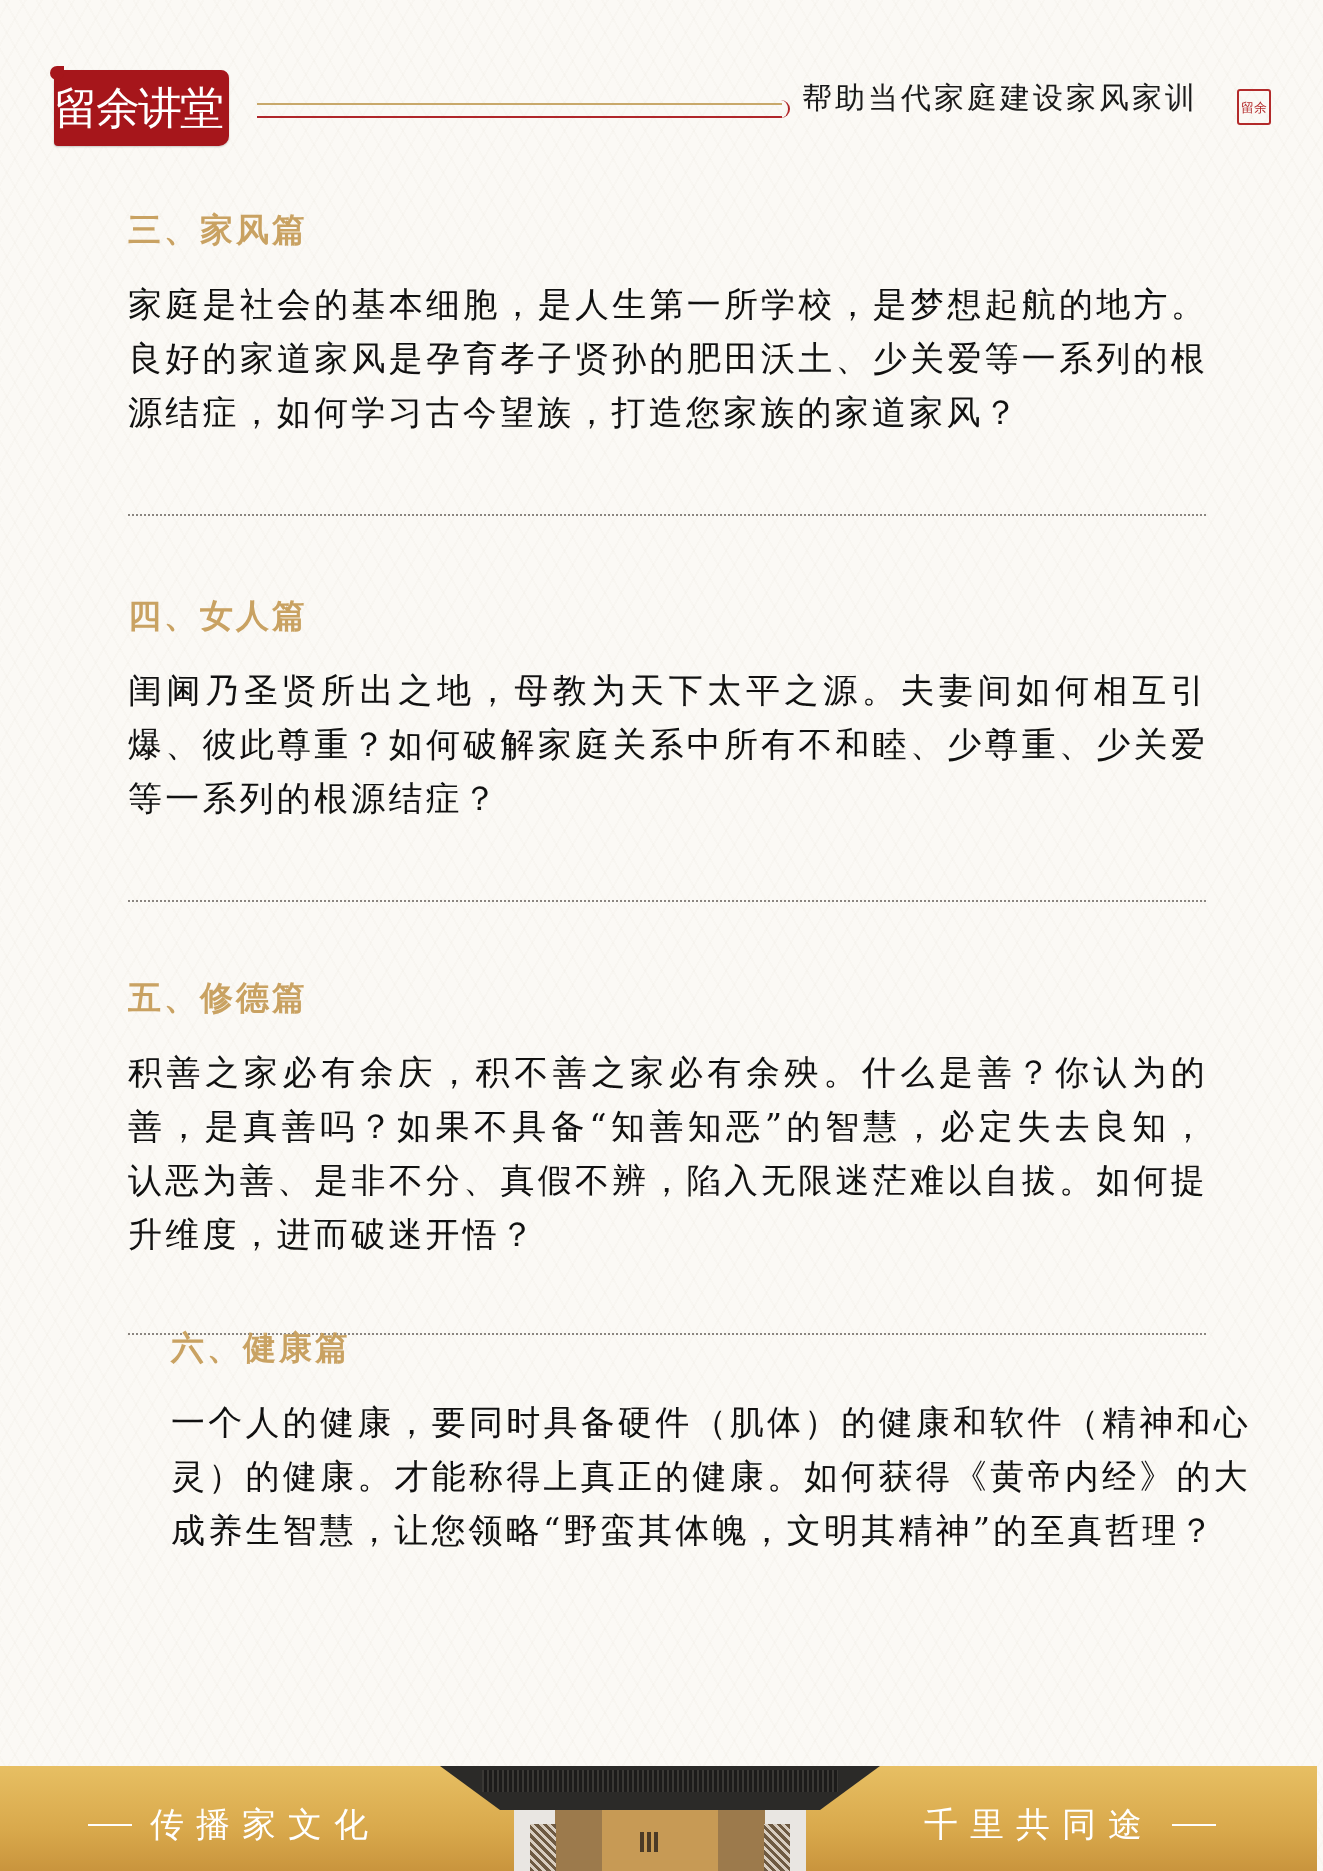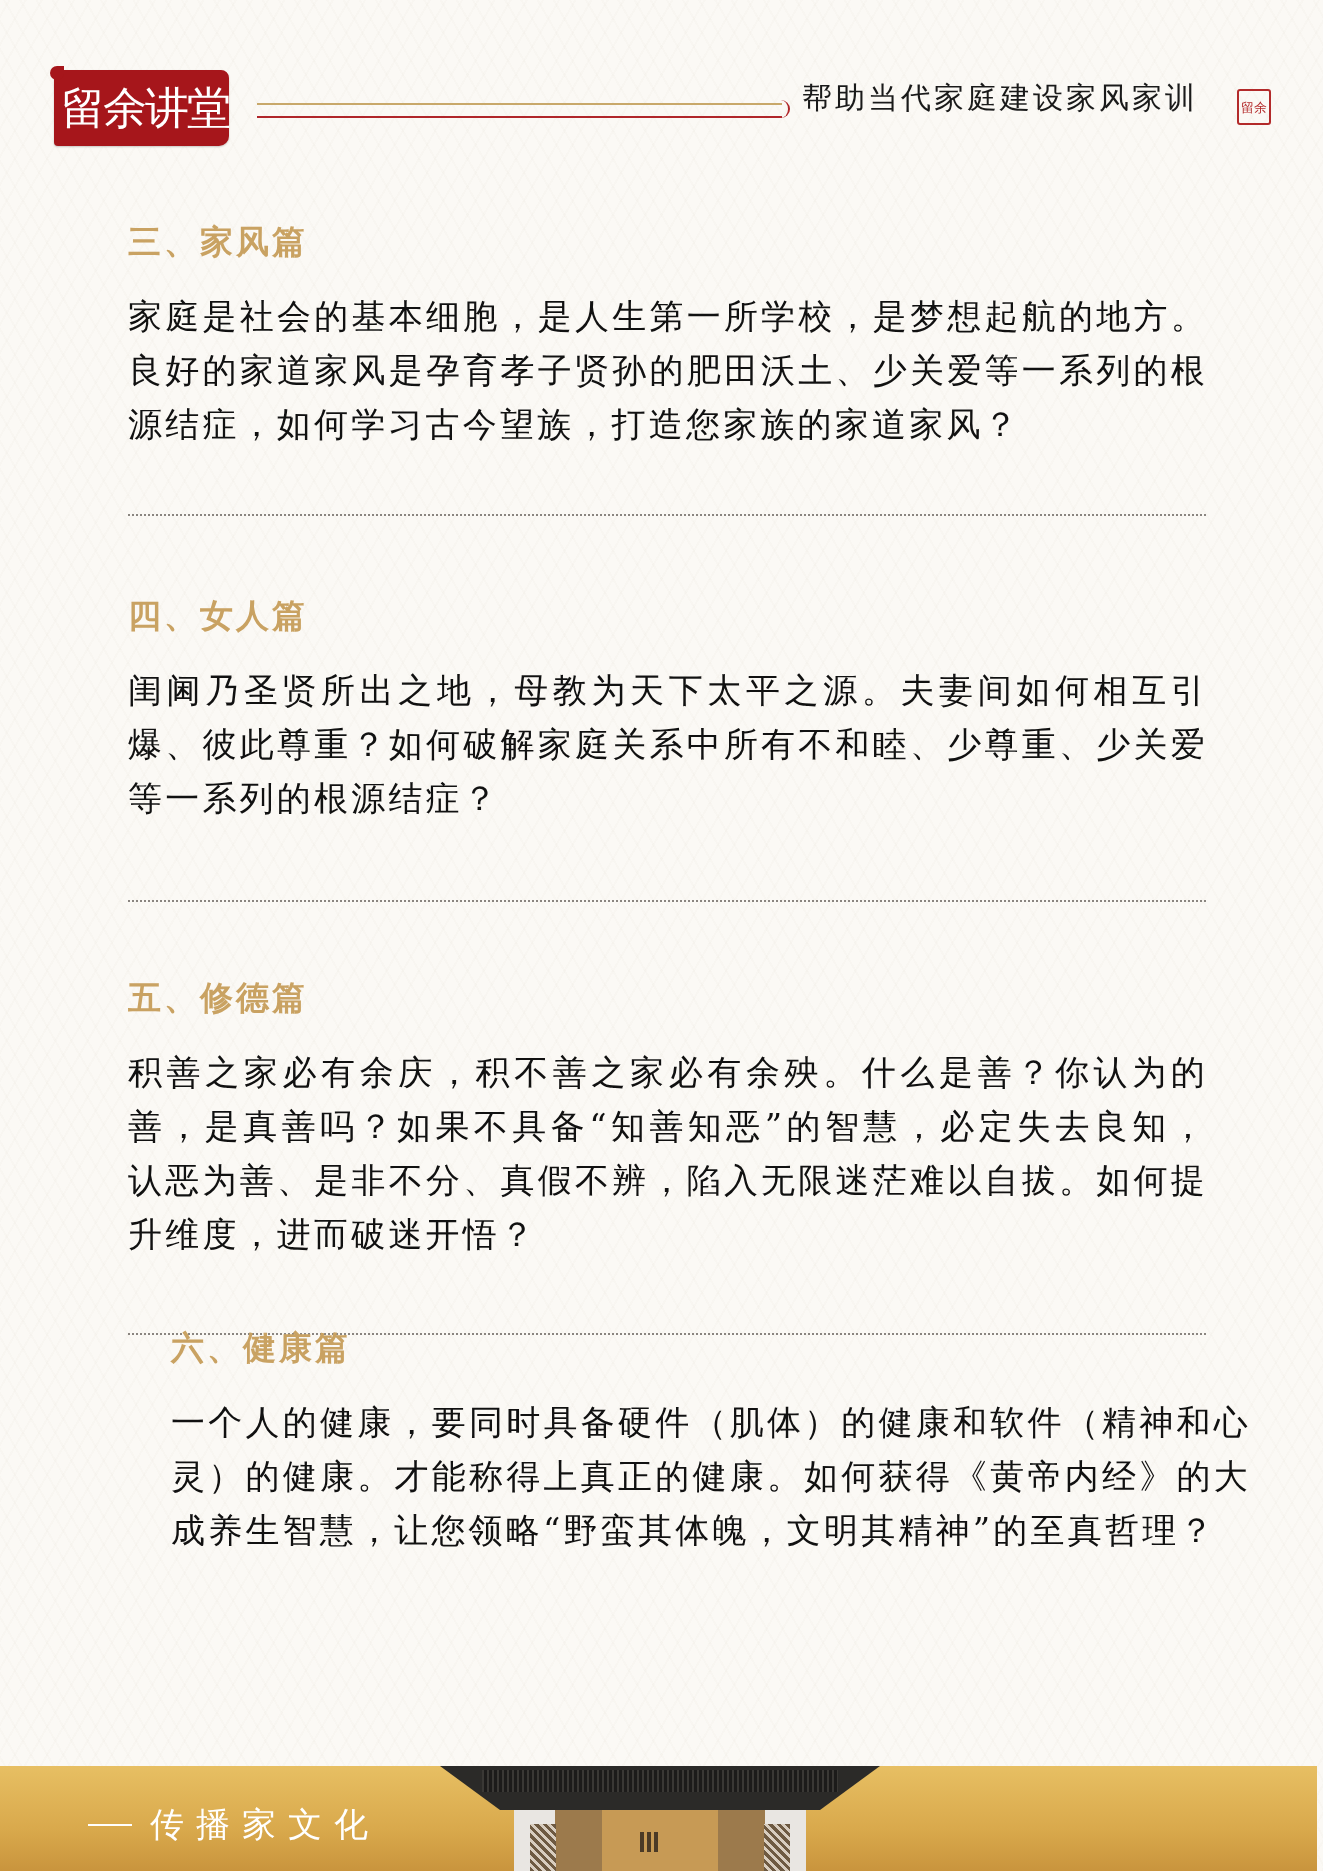--- a/index.html
+++ b/index.html
@@ -13,21 +13,21 @@
       position: absolute; inset: 0;
       background-image:
         repeating-linear-gradient(60deg, rgba(200,190,170,0.05) 0 2px, transparent 2px 14px),
         repeating-linear-gradient(-60deg, rgba(200,190,170,0.05) 0 2px, transparent 2px 14px);
       pointer-events: none;
     }
     
     .logo {
       position: absolute; left: 54px; top: 70px; width: 175px; height: 76px;
       background: #a6161b; border-radius: 4px 8px 10px 4px;
-      display: flex; align-items: center; justify-content: flex-end;
+      display: flex; align-items: center; justify-content: flex-start;
       color: #fff; font-size: 44px; letter-spacing: -2px;
       font-family: "DejaVu Sans", sans-serif;
       box-shadow: 0 1px 2px rgba(0,0,0,0.2);
     }
     .logo::before {
       content: ""; position: absolute; left: -4px; top: -4px; width: 14px; height: 14px;
       background: #a6161b; border-radius: 50% 0 50% 50%;
     }
     .rule-gold {
       position: absolute; left: 257px; top: 103px; width: 525px; height: 2px; background: #c8a86a;
@@ -110,21 +110,21 @@
 
 <div class="logo">
   <span>留余讲堂</span>
 </div>
 <div class="rule-gold"></div>
 <div class="rule-red"></div>
 <div class="rule-tail"></div>
 <div class="tagline">帮助当代家庭建设家风家训</div>
 <div class="seal">留余</div>
 
-<div class="section" style="top:220px;">
+<div class="section" style="top:208px;">
   <h2 class="sec-title">三、家风篇</h2>
   <p class="sec-body">家庭是社会的基本细胞，是人生第一所学校，是梦想起航的地方。良好的家道家风是孕育孝子贤孙的肥田沃土、少关爱等一系列的根源结症，如何学习古今望族，打造您家族的家道家风？</p>
 </div>
 <div class="divider" style="top:514px;"></div>
 
 <div class="section" style="top:594px;">
   <h2 class="sec-title">四、女人篇</h2>
   <p class="sec-body">闺阃乃圣贤所出之地，母教为天下太平之源。夫妻间如何相互引爆、彼此尊重？如何破解家庭关系中所有不和睦、少尊重、少关爱等一系列的根源结症？</p>
 </div>
 <div class="divider" style="top:900px;"></div>
@@ -138,20 +138,24 @@
 <div class="section" style="top:1326px;margin-left:43px;">
   <h2 class="sec-title">六、健康篇</h2>
   <p class="sec-body">一个人的健康，要同时具备硬件（肌体）的健康和软件（精神和心灵）的健康。才能称得上真正的健康。如何获得《黄帝内经》的大成养生智慧，让您领略“野蛮其体魄，文明其精神”的至真哲理？</p>
 </div>
 
 <div class="footer">
   <div class="footer-text footer-left">
     <span class="dash"></span>
     <span>传播家文化</span>
   </div>
+  <div class="footer-text footer-right">
+    <span>千里共同途</span>
+    <span class="dash"></span>
+  </div>
 </div>
 <div class="gate">
   <div class="roof"></div>
   <div class="slats"></div>
   <div class="wall"></div>
   <div class="door-l"></div>
   <div class="door-r"></div>
   <div class="window"></div>
 </div>
 

